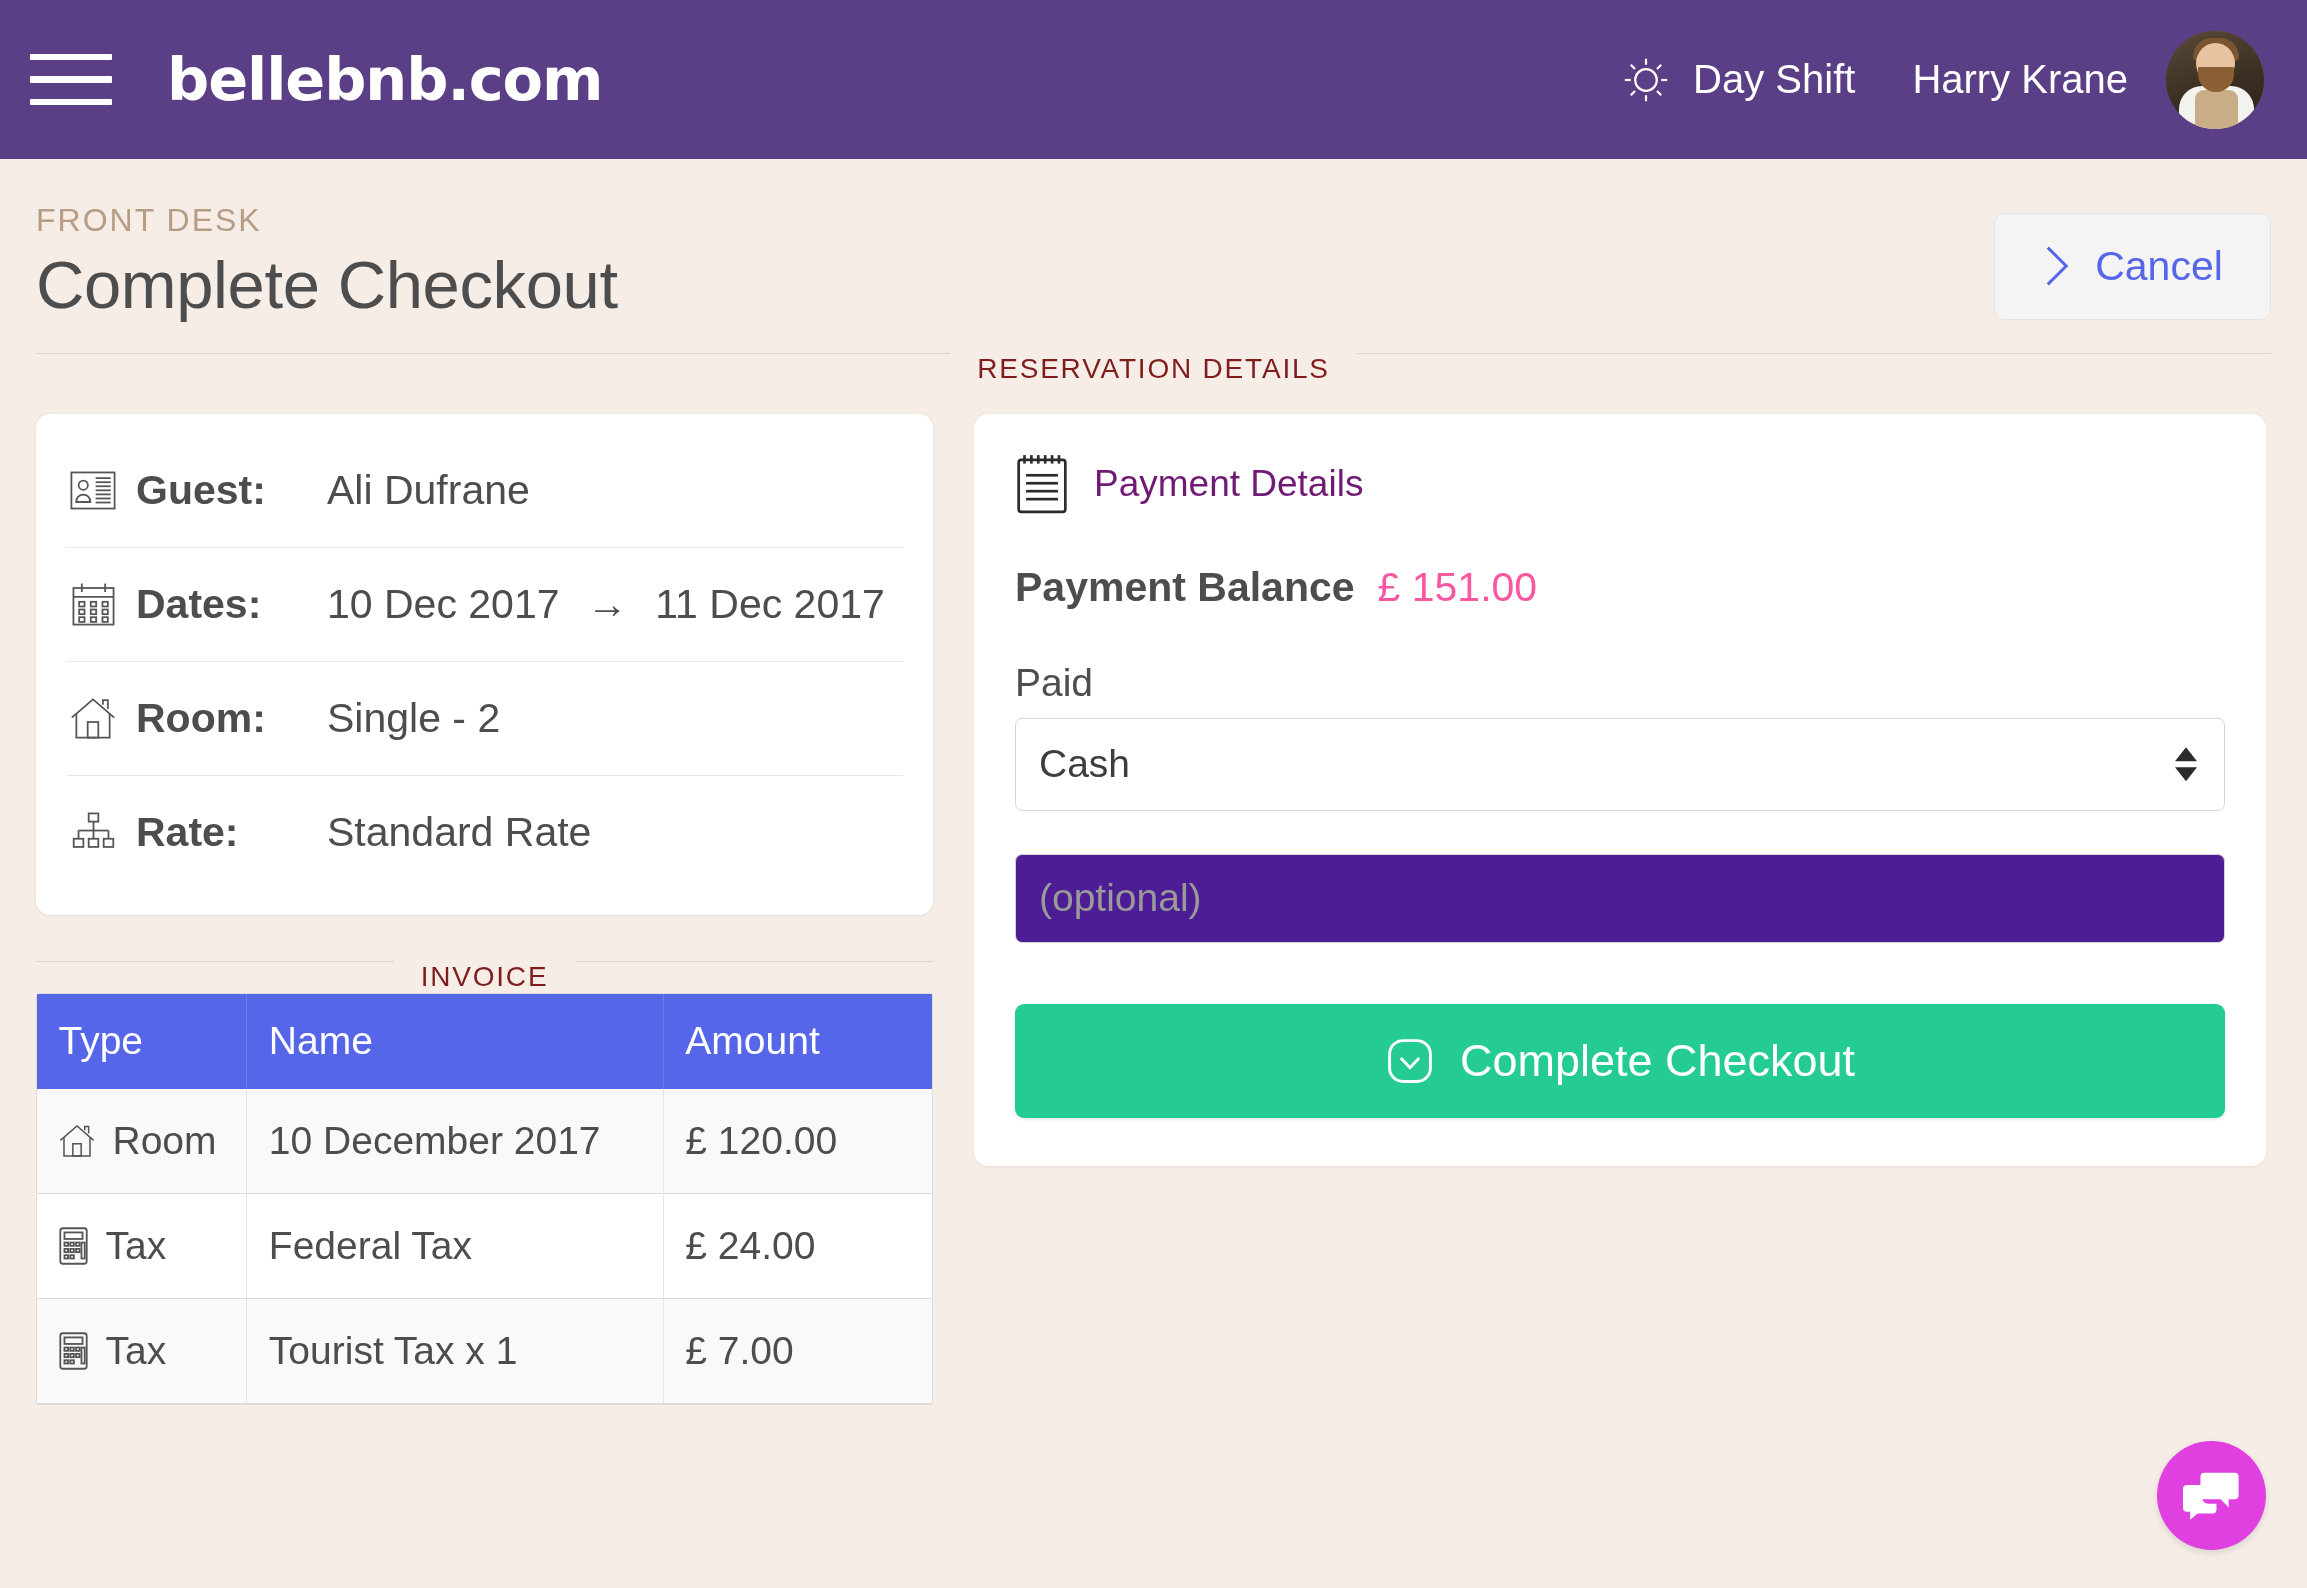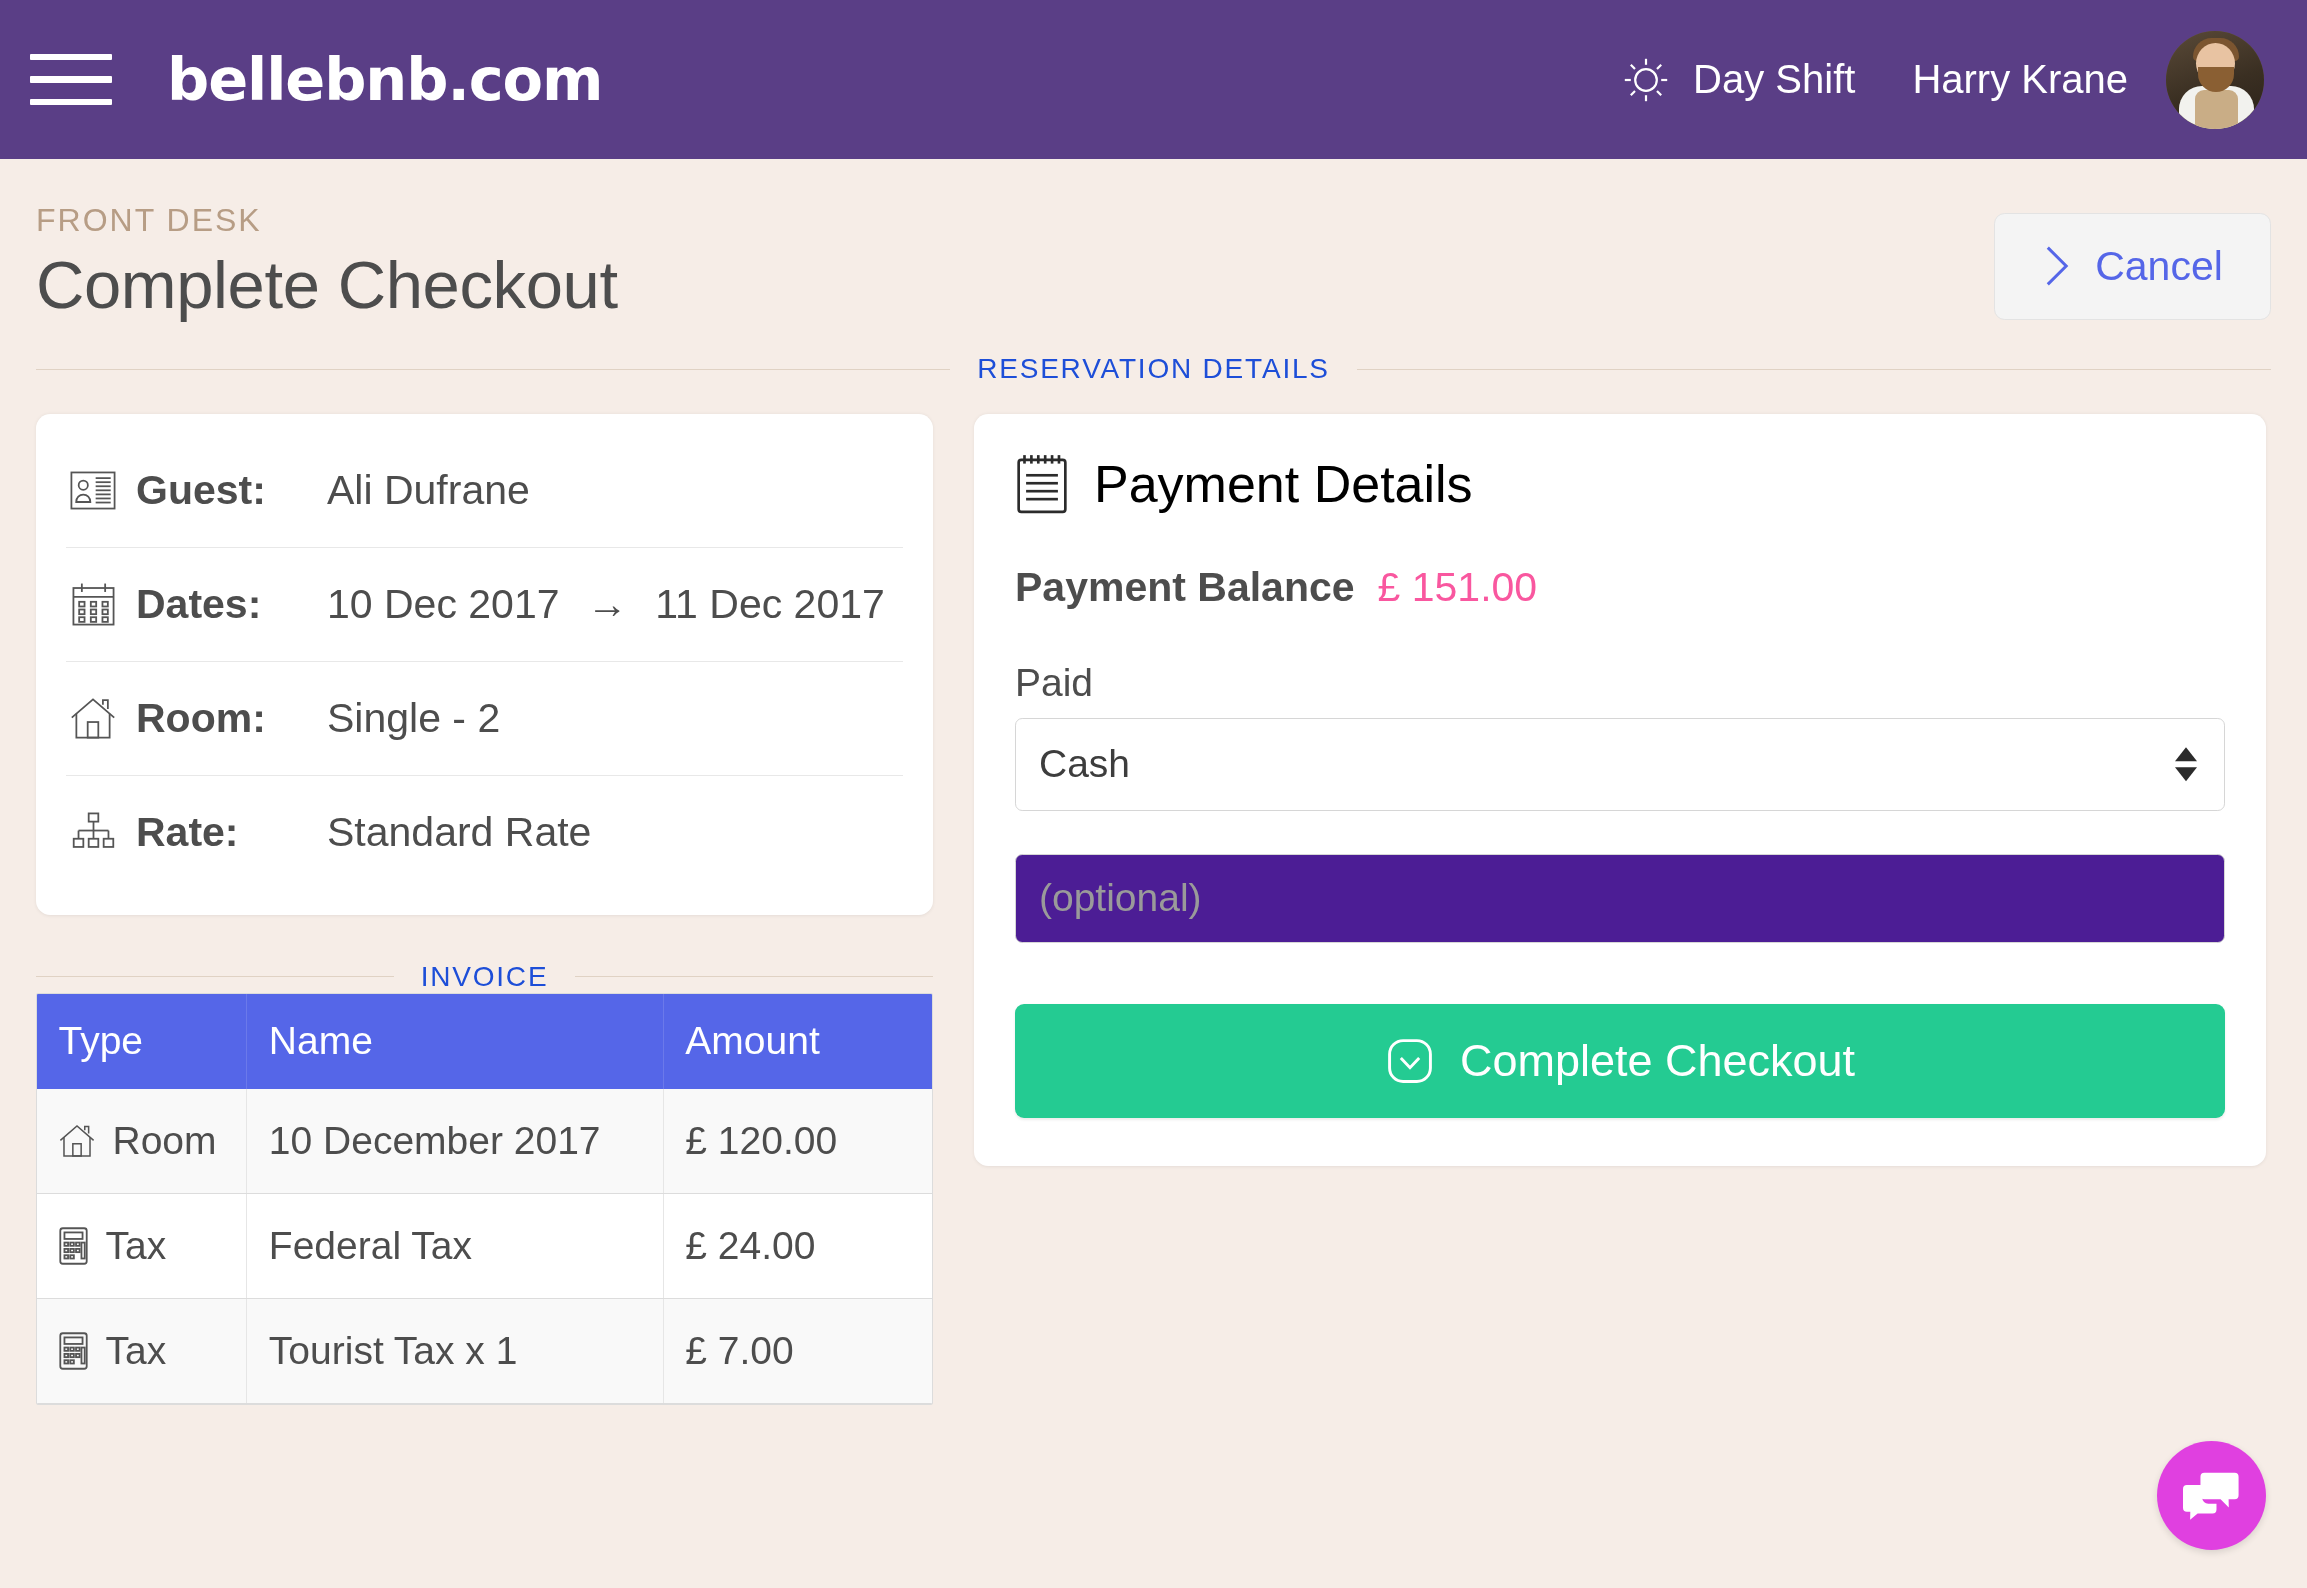--- a/index.html
+++ b/index.html
@@ -108,23 +108,23 @@
     width: 277px; height: 107px;
     display: flex; align-items: center; justify-content: center;
     gap: 23px;
     cursor: pointer;
   }
   .cancel-btn .chev { width: 30px; height: 46px; }
   .cancel-label { color: #5566e8; font-size: 41px; font-weight: 400; }
 
   
   .divider {
-    display: flex; align-items: center;
+    display: flex; align-items: flex-start;
     gap: 27px;
-    color: #1d4ed8;
+    color: #7f1d1d;
     font-size: 28px;
     letter-spacing: 1.8px;
     margin-top: 30px;
   }
   .divider::before, .divider::after {
     content: ""; flex: 1; height: 0.9px; background: #e0d2c4;
   }
   .divider.left-col { width: 897px; margin-top: 46px; }
 
   
@@ -178,21 +178,21 @@
   .table tbody tr:nth-child(even) td { background: #ffffff; }
   .col-type { width: 215px; }
   .col-name { width: 536px; }
   .col-amount { width: 325px; }
   .type-cell { display: flex; align-items: center; gap: 18px; }
   .table-wrap { border: 0.9px solid #dcdcdc; border-radius: 1.8px; overflow: hidden; }
 
   
   .pay-card { padding: 39px 41px 48px 41px; }
   .pay-head { display: flex; align-items: center; gap: 25px; }
-  .pay-title { font-size: 52px; color: #000000; font-weight: 400; }
+  .pay-title { font-size: 37px; color: #701a75; font-weight: 400; }
   .balance-row {
     display: flex; align-items: baseline; gap: 23px;
     margin-top: 50px; margin-bottom: 50px;
   }
   .balance-label { font-size: 41px; color: #4d4d4d; font-weight: 700; }
   .balance-value { font-size: 41px; color: #f9579f; font-weight: 400; }
   .field-label { font-size: 39px; color: #4d4d4d; font-weight: 400; margin-bottom: 12.5px; }
   .select-box {
     position: relative;
     height: 93px;

